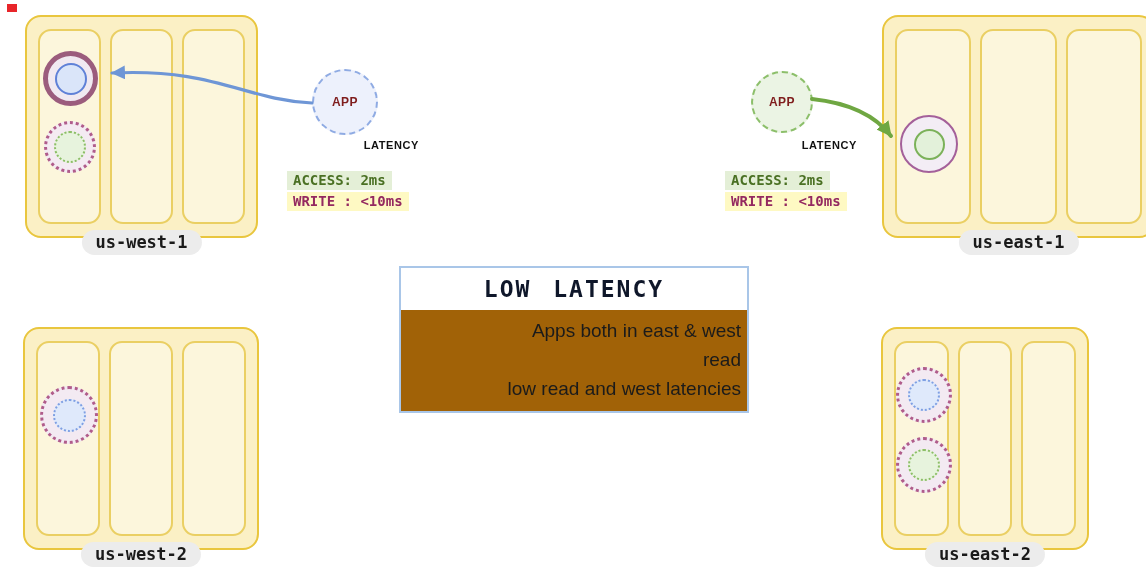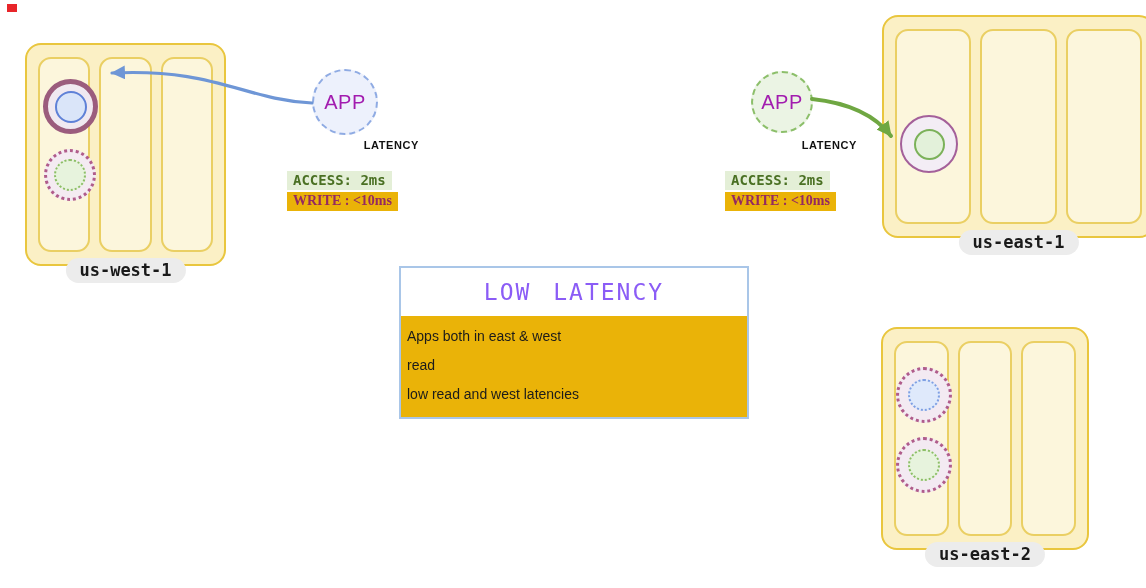--- a/index.html
+++ b/index.html
@@ -9,21 +9,21 @@
   }
   
   .red-marker{position:absolute;left:7px;top:4px;width:10px;height:8px;background:#e8252a;}
 
   
   .region{
     position:absolute;box-sizing:border-box;
     background:#fbf0c5;border:2px solid #e9c63e;border-radius:16px;
     display:flex;gap:9px;padding:12px 11px;
   }
-  .r-usw1{left:25px;top:15px;width:201px;height:223px;margin-top:28px;}
+  .r-usw1{left:25px;top:15px;width:233px;height:223px;}
   .r-use1{left:882px;top:15px;width:273px;height:223px;}
   .r-usw2{left:23px;top:327px;width:236px;height:223px;}
   .r-use2{left:881px;top:327px;width:208px;height:223px;}
   .az{
     flex:1;box-sizing:border-box;background:#fcf6dc;
     border:2px solid #eacf63;border-radius:13px;
   }
   .region-label{
     position:absolute;left:50%;bottom:-19px;transform:translateX(-50%);
     background:#ececec;border-radius:999px;padding:2px 14px 3px;
@@ -53,57 +53,57 @@
   .use2-dotted-blue{left:13px;top:38px;width:56px;height:56px;border:3px dotted #b05c8b;background:#f3eaf2;}
   .use2-dotted-blue .node-inner{width:32px;height:32px;border:2.5px dotted #7e9fe3;background:#dfe9fb;}
 
   .use2-dotted-green{left:13px;top:108px;width:56px;height:56px;border:3px dotted #b05c8b;background:#f3eaf2;}
   .use2-dotted-green .node-inner{width:32px;height:32px;border:2.5px dotted #8cbe66;background:#e7f3dd;}
 
   
   .app-circle{
     position:absolute;box-sizing:border-box;border-radius:50%;
     display:flex;align-items:center;justify-content:center;
-    font-weight:normal;font-size:20px;letter-spacing:0.5px;color:#a21caf;z-index:2;
+    font-weight:bold;font-size:12px;letter-spacing:0.5px;color:#7f1d1d;z-index:2;
   }
   .app-west{left:312px;top:69px;width:66px;height:66px;background:#edf1fc;border:2px dashed #8fabe3;}
   .app-east{left:751px;top:71px;width:62px;height:62px;background:#ebf4e4;border:2px dashed #8cbf6a;}
 
   
   .latency-panel{position:absolute;width:132px;z-index:2;}
   .lat-west{left:287px;top:139px;}
   .lat-east{left:725px;top:139px;}
   .latency-title{
     text-align:right;font-weight:bold;font-size:11px;letter-spacing:0.6px;
     color:#111;margin-bottom:4px;
   }
   .latency-row{
     display:table;white-space:pre;
     font-family:"DejaVu Sans Mono",monospace;font-weight:bold;font-size:14px;line-height:16px;
     padding:1px 6px 2px;margin-bottom:2px;
   }
   .row-access{color:#4a7023;background:#e4efd7;margin-top:20px;}
-  .row-write{color:#942960;background:#eab308;font-family:Liberation Serif, serif;}
+  .row-write{color:#942960;background:#fef9c3;}
 
   
   .arrow-layer{position:absolute;left:0;top:0;width:1146px;height:588px;pointer-events:none;z-index:4;}
 
   
   .callout{
     position:absolute;left:399px;top:266px;width:350px;box-sizing:border-box;
     border:2px solid #a9c6e8;background:#ffffff;z-index:2;
   }
   .callout-title{
-    height:48px;display:flex;align-items:center;justify-content:center;
-    font-family:"DejaVu Sans Mono",monospace;font-weight:normal;font-size:23px;
-    letter-spacing:2px;word-spacing:6px;color:#8b5cf6;
+    height:42px;display:flex;align-items:center;justify-content:center;
+    font-family:"DejaVu Sans Mono",monospace;font-weight:bold;font-size:23px;
+    letter-spacing:2px;word-spacing:6px;color:#0f172a;
   }
   .callout-body{
-    background:#eab308;text-align:left;padding:6px 6px 8px;
-    font-size:14px;line-height:29px;color:#1b1b1b;
+    background:#a16207;text-align:right;padding:6px 6px 8px;
+    font-size:19px;line-height:29px;color:#1b1b1b;
   }
 </style>
 </head>
 <body>
 
 <div class="canvas">
 
   <div class="red-marker"></div>
 
   <div class="region r-usw1">
@@ -122,20 +122,29 @@
   <div class="region r-use1">
     <div class="az"></div>
     <div class="az"></div>
     <div class="az"></div>
     <div class="node use1-solid">
       <div class="node-inner"></div>
     </div>
     <div class="region-label">us-east-1</div>
   </div>
 
+  <div class="region r-usw2">
+    <div class="az"></div>
+    <div class="az"></div>
+    <div class="az"></div>
+    <div class="node usw2-dotted">
+      <div class="node-inner"></div>
+    </div>
+    <div class="region-label">us-west-2</div>
+  </div>
 
   <div class="region r-use2">
     <div class="az"></div>
     <div class="az"></div>
     <div class="az"></div>
     <div class="node use2-dotted-blue">
       <div class="node-inner"></div>
     </div>
     <div class="node use2-dotted-green">
       <div class="node-inner"></div>

